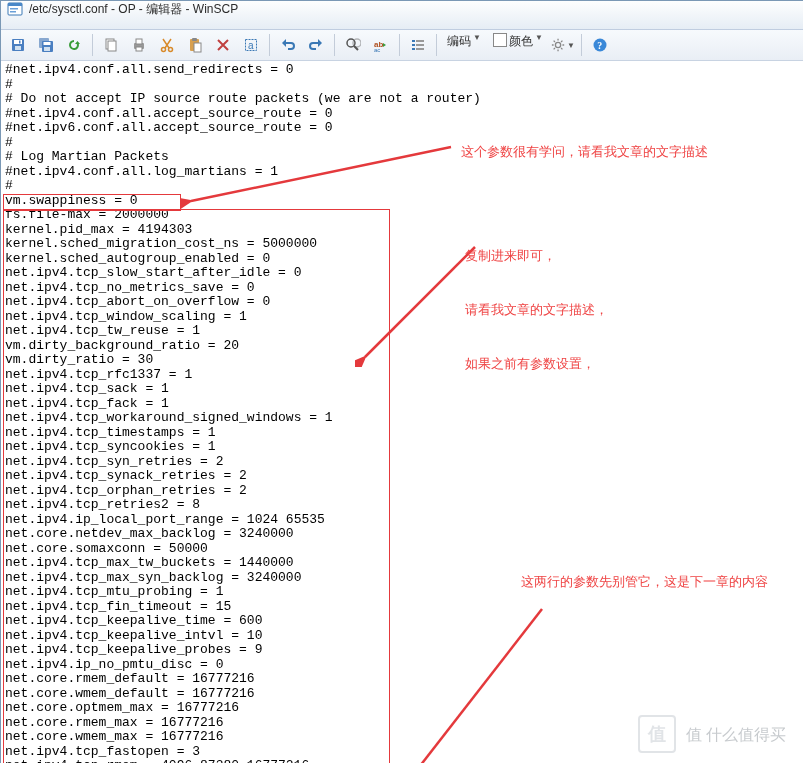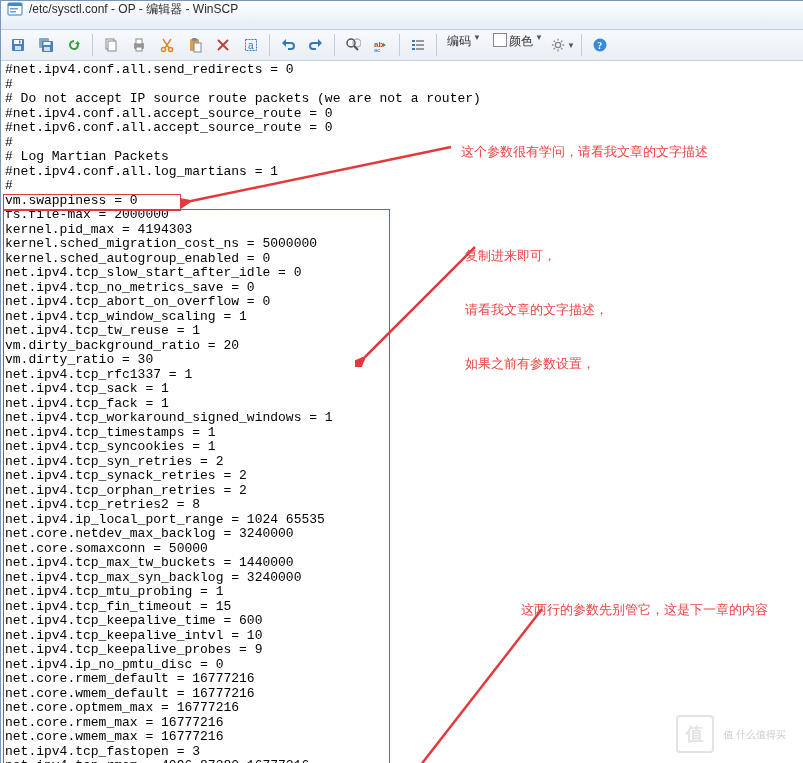--- a/index.html
+++ b/index.html
@@ -12,21 +12,21 @@
 .toolbar .sep{width:1px;height:22px;background:#c3ccd9;margin:0 3px}
 .toolbar .txt{padding:0 4px;color:#333;cursor:pointer;height:24px;display:flex;align-items:flex-start;border:1px solid transparent;border-radius:3px}
 .toolbar .dd{font-size:8px;margin-left:2px;color:#555}
 .toolbar .chk{width:12px;height:12px;border:1px solid #888;background:#fff;margin-right:2px}
 .editor{position:relative;font-family:Consolas,"Courier New",monospace;font-size:13px;line-height:14.5px;padding:2px 4px 8px 4px;white-space:pre;color:#000;overflow:hidden;height:700px}
 .redbox{position:absolute;border:1.5px solid #e4393c;pointer-events:none}
 .anno{position:absolute;color:#ef4444;font-family:"Microsoft YaHei",sans-serif;font-size:13px;line-height:18px}
 .arrow{position:absolute;pointer-events:none}
 .watermark{position:absolute;right:18px;bottom:18px;opacity:.55;font-family:"Microsoft YaHei";color:#9aa0a6;display:flex;align-items:center;gap:10px}
 .wm-ic{width:34px;height:34px;border:2px solid #c9ced4;border-radius:4px;display:flex;align-items:center;justify-content:center;color:#c9ced4;font-size:18px;font-weight:bold}
-.wm-txt{display:flex;flex-direction:column;font-size:10px;line-height:15px}
+.wm-txt{display:flex;flex-direction:column;font-size:16px;line-height:15px}
 svg{display:block}
 </style>
 </head>
 <body>
 
 <div class="window">
 
   <div class="titlebar">
     <span class="appicon">
       <svg width="16" height="16" viewBox="0 0 16 16">
@@ -198,21 +198,21 @@
         <line x1="165" y1="10" x2="8" y2="212" stroke="#e4393c" stroke-width="2.5" marker-end="url(#ah3)"></line>
       </svg>
 
     
     <div class="anno" style="left:460px;top:82px">这个参数很有学问，请看我文章的文字描述</div>
     <div class="anno" style="left:464px;top:150px">
       <div>复制进来即可，</div>
       <div>请看我文章的文字描述，</div>
       <div>如果之前有参数设置，</div>
     </div>
-    <div class="anno" style="left:520px;top:540px">这两行的参数先别管它，这是下一章的内容</div>
+    <div class="anno" style="left:520px;top:512px">这两行的参数先别管它，这是下一章的内容</div>
 
     <div class="watermark">
       <div class="wm-ic">值</div>
       <div class="wm-txt"><span>值 什么值得买</span></div>
     </div>
   </div>
 
 </div>
 
 </body></html>

